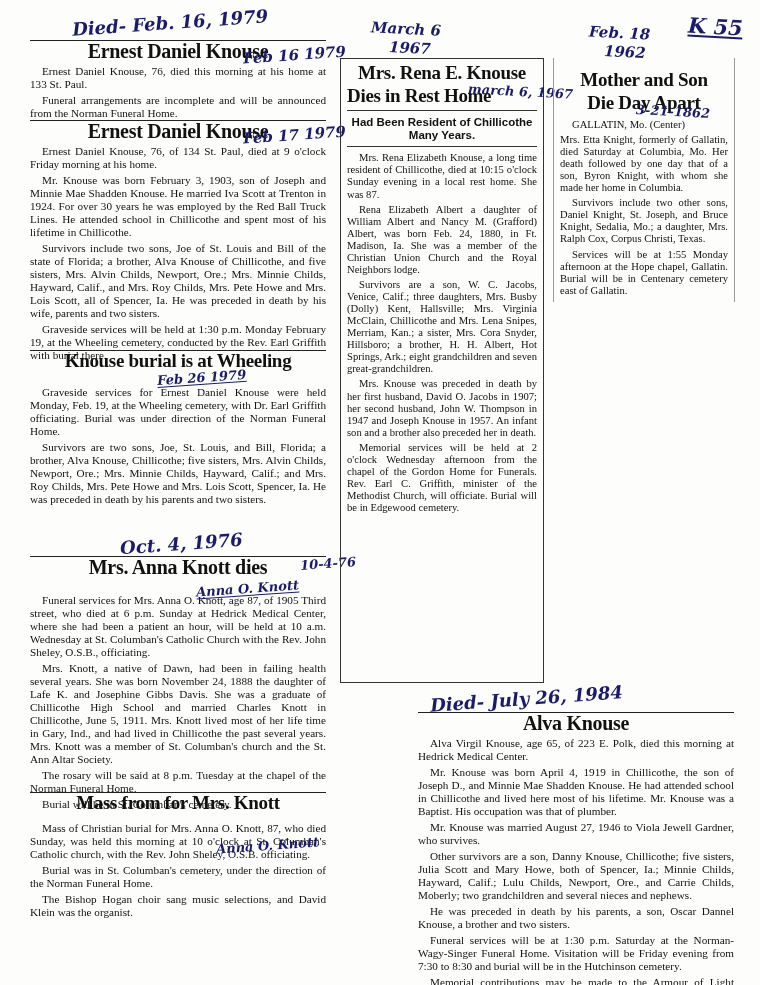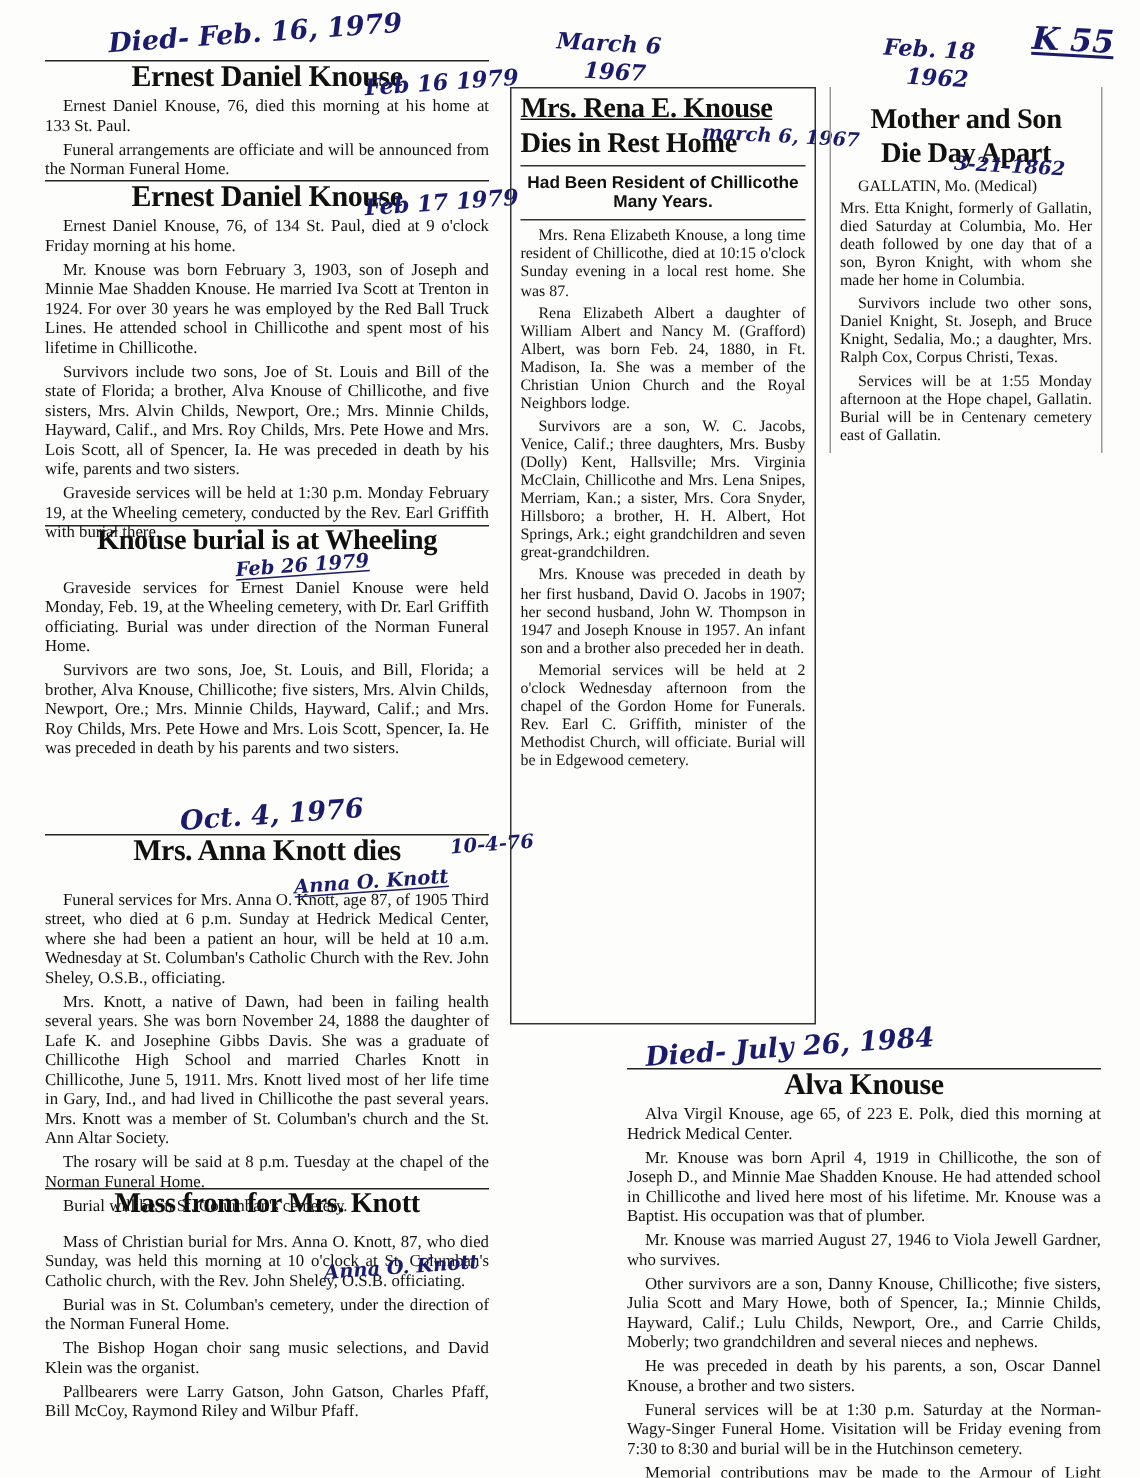--- a/index.html
+++ b/index.html
@@ -82,21 +82,21 @@
 </head>
 <body>
 
 <div class="page">
 
   <div class="hand hand-lg rot-a" style="left:72px; top:12px;">Died- Feb. 16, 1979</div>
 
   <div class="clip rule-top" style="left:30px; top:40px; width:296px;">
     <h1 class="headline h-xl">Ernest Daniel Knouse</h1>
     <p class="body">Ernest Daniel Knouse, 76, died this morning at his home at 133 St. Paul.</p>
-    <p class="body">Funeral arrangements are officiate and will be announced from the Norman Funeral Home.</p>
+    <p class="body">Funeral arrangements are incomplete and will be announced from the Norman Funeral Home.</p>
   </div>
   <div class="hand hand-md rot-a" style="left:243px; top:46px;">
     <span>Feb 16 1979</span>
   </div>
 
   <div class="clip rule-top" style="left:30px; top:120px; width:296px;">
     <h1 class="headline h-xl">Ernest Daniel Knouse</h1>
     <p class="body">Ernest Daniel Knouse, 76, of 134 St. Paul, died at 9 o'clock Friday morning at his home.</p>
     <p class="body">Mr. Knouse was born February 3, 1903, son of Joseph and Minnie Mae Shadden Knouse. He married Iva Scott at Trenton in 1924. For over 30 years he was employed by the Red Ball Truck Lines. He attended school in Chillicothe and spent most of his lifetime in Chillicothe.</p>
     <p class="body">Survivors include two sons, Joe of St. Louis and Bill of the state of Florida; a brother, Alva Knouse of Chillicothe, and five sisters, Mrs. Alvin Childs, Newport, Ore.; Mrs. Minnie Childs, Hayward, Calif., and Mrs. Roy Childs, Mrs. Pete Howe and Mrs. Lois Scott, all of Spencer, Ia. He was preceded in death by his wife, parents and two sisters.</p>
@@ -126,31 +126,30 @@
   </div>
   <div class="hand hand-sm rot-a" style="left:300px; top:556px;">10-4-76</div>
   <div class="hand hand-sm u rot-a" style="left:196px; top:581px;">Anna O. Knott</div>
 
   <div class="clip rule-top" style="left:30px; top:792px; width:296px;">
     <h1 class="headline h-md">Mass from for Mrs. Knott</h1>
     <div style="height:6px"></div>
     <p class="body">Mass of Christian burial for Mrs. Anna O. Knott, 87, who died Sunday, was held this morning at 10 o'clock at St. Columban's Catholic church, with the Rev. John Sheley, O.S.B. officiating.</p>
     <p class="body">Burial was in St. Columban's cemetery, under the direction of the Norman Funeral Home.</p>
     <p class="body">The Bishop Hogan choir sang music selections, and David Klein was the organist.</p>
-    <p class="body">Pallbearers were Larry Gatson, John Gatson, Charles Pfaff, Bill McCoy, Raymond Riley and Wilbur Pfaff.</p>
   </div>
   <div class="hand hand-sm rot-a" style="left:216px; top:838px;">Anna O. Knott</div>
 
   <div class="hand hand-md rot-c" style="left:371px; top:20px;">
     <span>March 6</span>
   </div>
   <div class="hand hand-md rot-c" style="left:389px; top:39px;">1967</div>
 
   <div class="clip boxed" style="left:340px; top:58px; width:204px; height:625px; padding:4px 6px;">
-    <h1 class="headline h-md" style="text-align:left;text-decoration:underline;">Mrs. Rena E. Knouse</h1>
+    <h1 class="headline h-md" style="text-align:center;">Mrs. Rena E. Knouse</h1>
     <h1 class="headline h-md" style="text-align:left;">Dies in Rest Home</h1>
     <div style="border-bottom:1px solid #333; margin:4px 0 5px 0;"></div>
     <div class="subhead">Had Been Resident of Chillicothe Many Years.</div>
     <div style="border-bottom:1px solid #333; margin:3px 0 5px 0;"></div>
     <div class="narrow">
       <p class="body">Mrs. Rena Elizabeth Knouse, a long time resident of Chillicothe, died at 10:15 o'clock Sunday evening in a local rest home. She was 87.</p>
       <p class="body">Rena Elizabeth Albert a daughter of William Albert and Nancy M. (Grafford) Albert, was born Feb. 24, 1880, in Ft. Madison, Ia. She was a member of the Christian Union Church and the Royal Neighbors lodge.</p>
       <p class="body">Survivors are a son, W. C. Jacobs, Venice, Calif.; three daughters, Mrs. Busby (Dolly) Kent, Hallsville; Mrs. Virginia McClain, Chillicothe and Mrs. Lena Snipes, Merriam, Kan.; a sister, Mrs. Cora Snyder, Hillsboro; a brother, H. H. Albert, Hot Springs, Ark.; eight grandchildren and seven great-grandchildren.</p>
       <p class="body">Mrs. Knouse was preceded in death by her first husband, David O. Jacobs in 1907; her second husband, John W. Thompson in 1947 and Joseph Knouse in 1957. An infant son and a brother also preceded her in death.</p>
       <p class="body">Memorial services will be held at 2 o'clock Wednesday afternoon from the chapel of the Gordon Home for Funerals. Rev. Earl C. Griffith, minister of the Methodist Church, will officiate. Burial will be in Edgewood cemetery.</p>
@@ -161,21 +160,21 @@
   <div class="hand hand-md rot-c" style="left:589px; top:24px;">Feb. 18</div>
   <div class="hand hand-md rot-c" style="left:604px; top:43px;">1962</div>
   <div class="hand hand-xl u rot-c" style="left:688px; top:14px;">K 55</div>
 
   <div class="clip" style="left:553px; top:58px; width:182px; border-left:1px solid #9a9a9a; border-right:1px solid #9a9a9a; padding:2px 6px;">
     <h1 class="headline h-md" style="text-align:center;margin-top:10px;">Mother and Son</h1>
     <h1 class="headline h-md" style="text-align:center;">Die Day Apart</h1>
     <div style="height:3px"></div>
     <div class="narrow">
       <p class="body" style="text-indent:12px;">
-        <span>GALLATIN, Mo. (Medical)</span>
+        <span>GALLATIN, Mo. (Center)</span>
       </p>
       <p class="body noindent">Mrs. Etta Knight, formerly of Gallatin, died Saturday at Columbia, Mo. Her death followed by one day that of a son, Byron Knight, with whom she made her home in Columbia.</p>
       <p class="body">Survivors include two other sons, Daniel Knight, St. Joseph, and Bruce Knight, Sedalia, Mo.; a daughter, Mrs. Ralph Cox, Corpus Christi, Texas.</p>
       <p class="body">Services will be at 1:55 Monday afternoon at the Hope chapel, Gallatin. Burial will be in Centenary cemetery east of Gallatin.</p>
     </div>
   </div>
   <div class="hand hand-sm rot-c" style="left:636px; top:104px;">3-21-1862</div>
 
   <div class="hand hand-lg rot-a" style="left:430px; top:688px;">Died- July 26, 1984</div>
 

